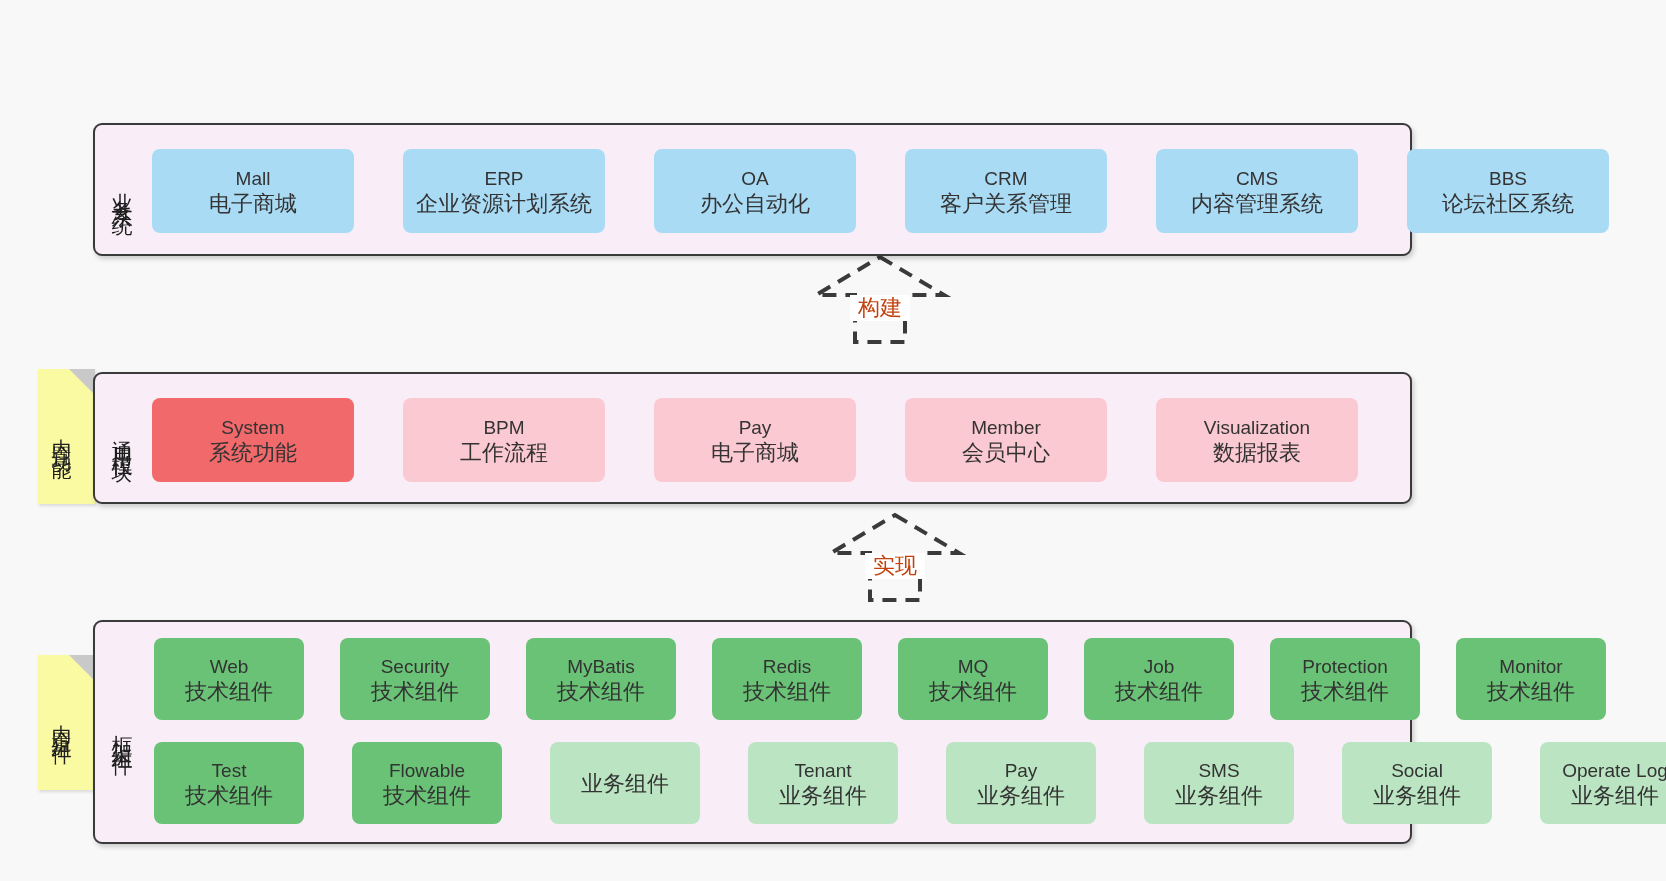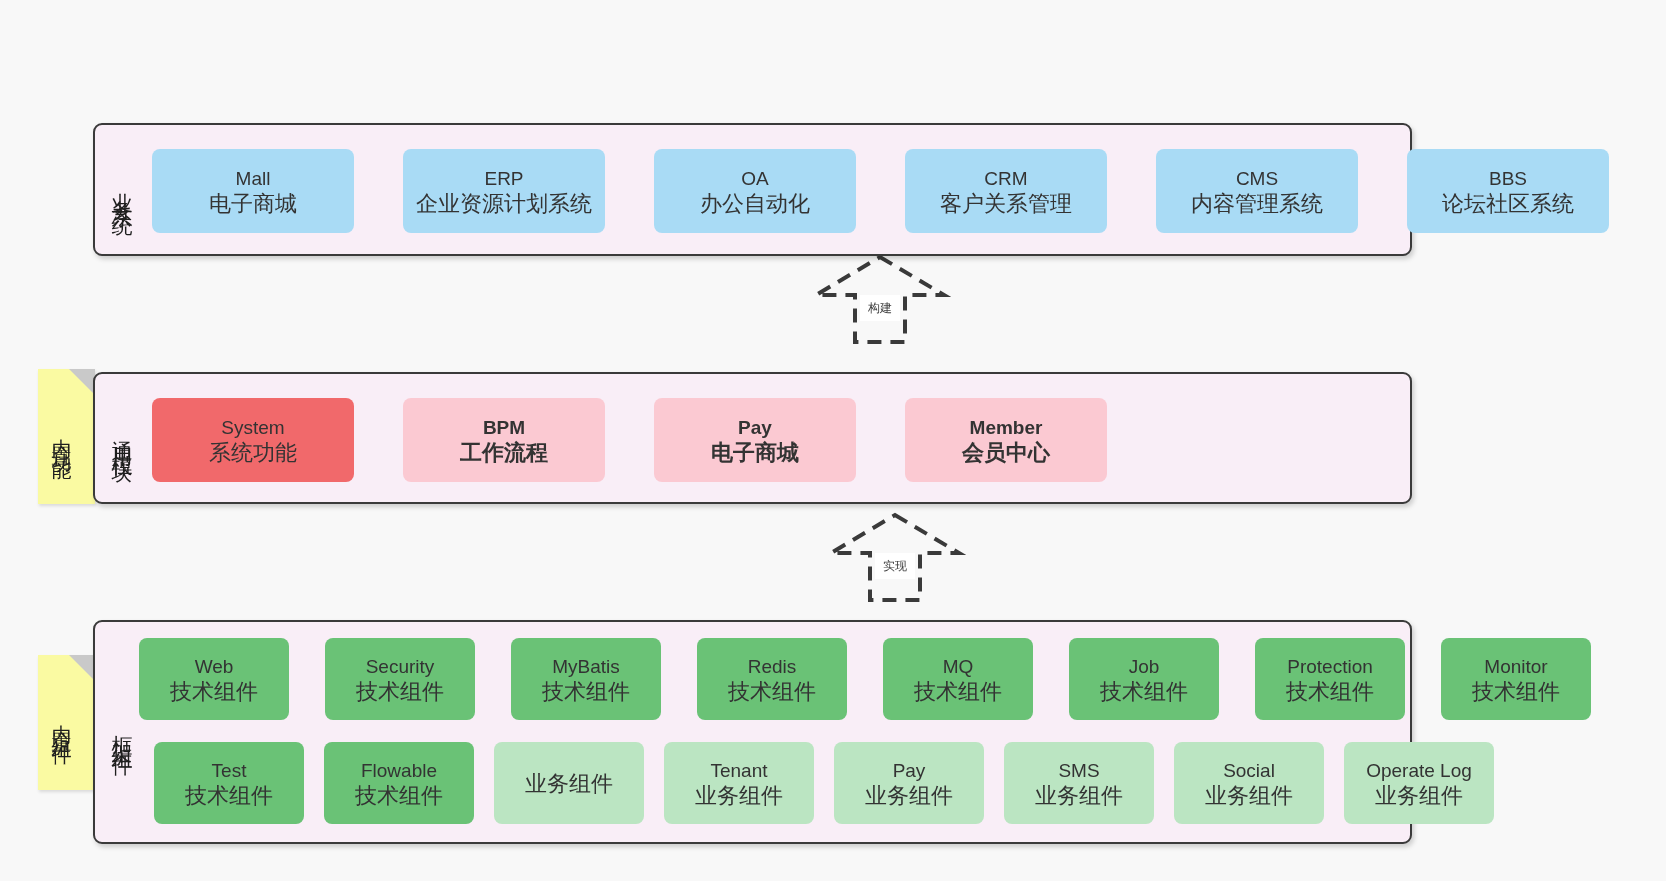--- a/index.html
+++ b/index.html
@@ -24,35 +24,35 @@
   #sec-framework{top:620px;height:224px;}
 
   .side-label{
     position:absolute;left:13px;top:50%;transform:translateY(-50%);
     writing-mode:vertical-rl;text-orientation:upright;
     font-size:21px;letter-spacing:7px;color:#1e1e1e;white-space:nowrap;
   }
 
   .boxes-row{position:absolute;left:0;right:0;display:flex;}
   #business-boxes,#modules-boxes{top:24px;padding-left:57px;gap:49px;}
-  #framework-row-0{top:16px;padding-left:44px;gap:36px;}
-  #framework-row-1{top:120px;padding-left:59px;gap:20px;}
+  #framework-row-0{top:16px;padding-left:59px;gap:36px;}
+  #framework-row-1{top:120px;padding-left:59px;gap:48px;}
 
   .box{
     box-sizing:border-box;border-radius:8px;
     display:flex;flex-direction:column;justify-content:center;align-items:center;
     text-align:center;color:#333;padding:2px 8px;flex:none;
   }
   #business-boxes .box,#modules-boxes .box{width:202px;height:84px;}
   #framework-row-0 .box,#framework-row-1 .box{width:150px;height:82px;padding:2px 9px;}
   .box-name{font-size:19px;line-height:25px;}
   .box-desc{font-size:22px;line-height:25px;}
   .blue{background:var(--blue_box,#a9dbf5);}
   .red{background:var(--red_box,#f1696b);}
-  .pink{background:var(--pink_box,#fbc9d2);font-weight:bold;}
+  .pink{background:var(--pink_box,#fbc9d2);}
   .green-dark{background:var(--green_dark_box,#6ac276);}
   .green-light{background:var(--green_light_box,#bbe5c2);}
 
   
   .note{
     position:absolute;left:38px;width:57px;height:135px;z-index:1;
     background:var(--note_bg,#fafaa2);
     box-shadow:1px 2px 3px rgba(0,0,0,.12);
   }
   #note-modules{top:369px;}
@@ -71,21 +71,21 @@
   
   .arrow-wrap{position:absolute;width:144px;height:94px;z-index:1;}
   #arrow-build{left:808px;top:253px;}
   #arrow-implement{left:823px;top:511px;}
   .arrow-wrap svg{position:absolute;inset:0;overflow:visible;}
   .arrow-wrap polygon{
     fill:none;stroke:#3a3a3a;stroke-width:4;stroke-dasharray:14 9;
   }
   .arrow-label{
     position:absolute;left:50%;top:42px;transform:translateX(-50%);
-    background:#ffffff;font-size:12px;color:#404040;
+    background:#ffffff;font-size:22px;color:#c2410c;
     padding:2px 8px;white-space:nowrap;line-height:22px;
   }
 </style>
 </head>
 <body>
 
 <div class="stage">
 
   <div class="note" id="note-modules">
     <div class="note-fold"></div>
@@ -153,20 +153,24 @@
           <div class="box-desc">工作流程</div>
         </div>
         <div class="box pink">
           <div class="box-name">Pay</div>
           <div class="box-desc">电子商城</div>
         </div>
         <div class="box pink">
           <div class="box-name">Member</div>
           <div class="box-desc">会员中心</div>
         </div>
+        <div class="box pink">
+          <div class="box-name">Visualization</div>
+          <div class="box-desc">数据报表</div>
+        </div>
       </div>
   </section>
 
   <section class="panel" id="sec-framework">
     <div class="side-label">框架组件</div>
     <div class="boxes-row" id="framework-row-0">
         <div class="box green-dark">
           <div class="box-name">Web</div>
           <div class="box-desc">技术组件</div>
         </div>

